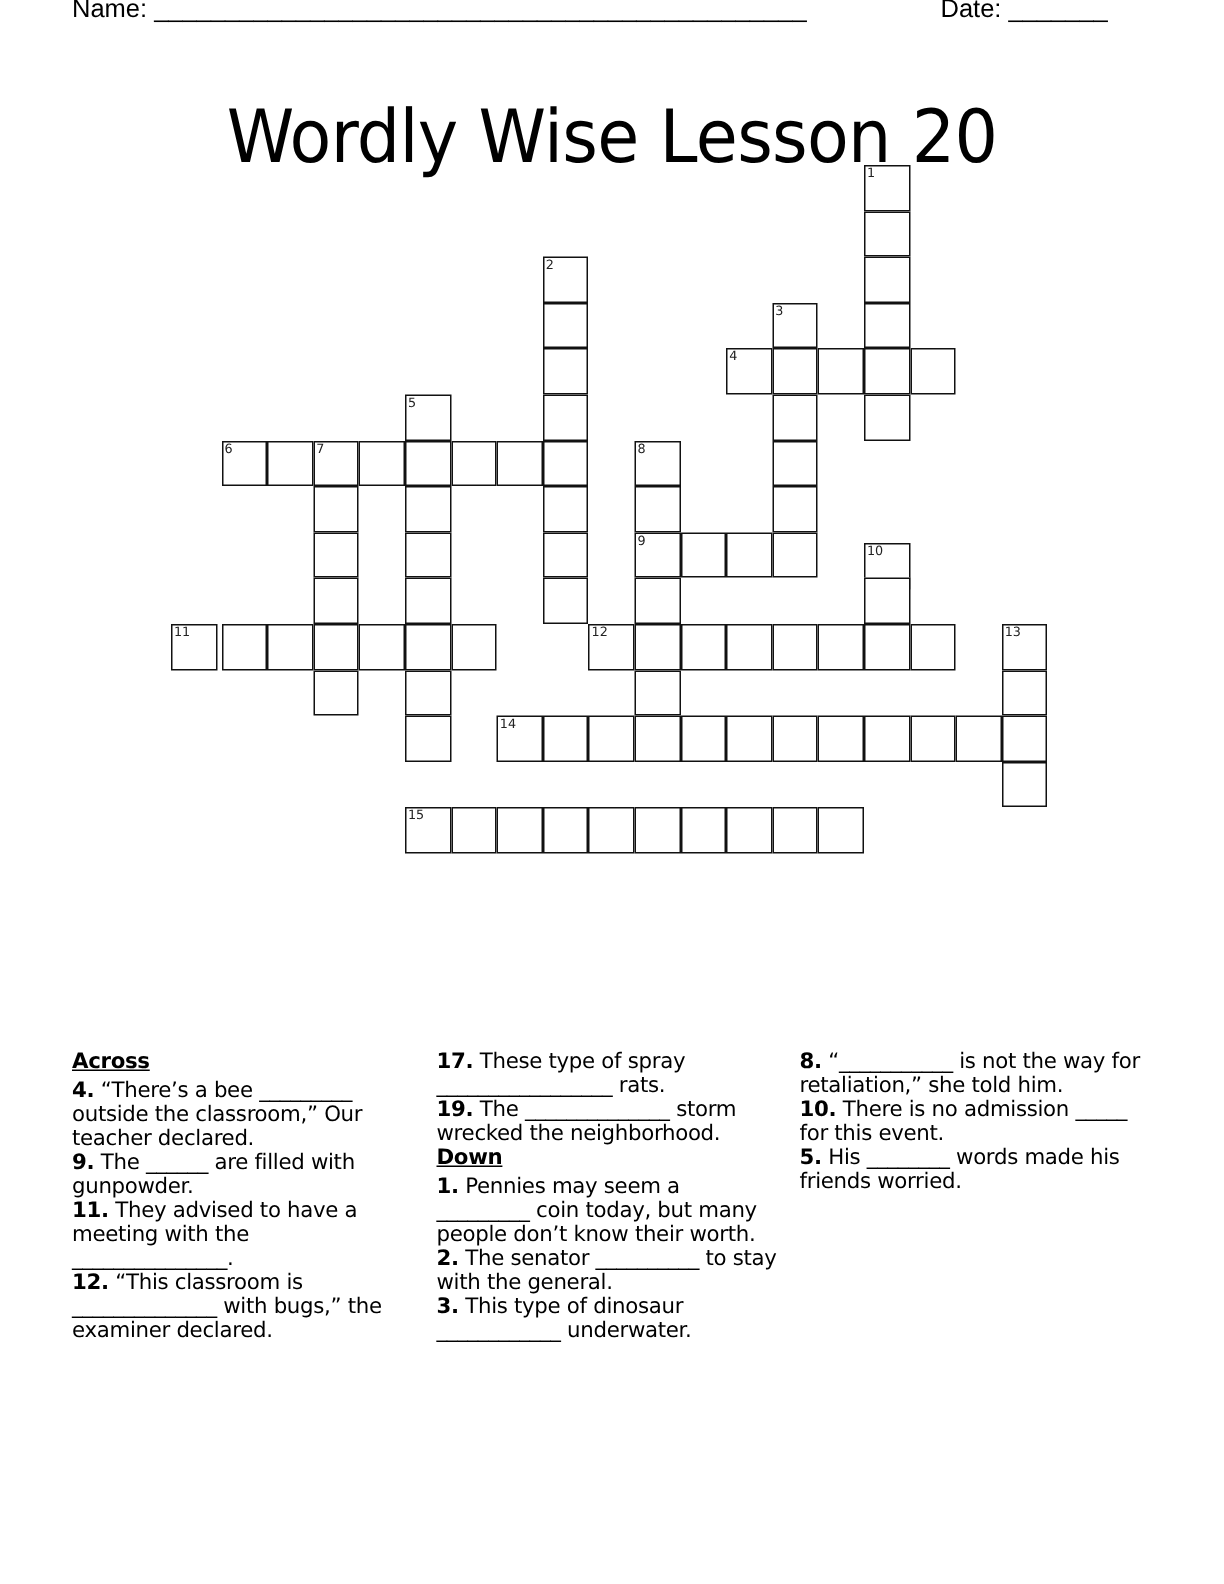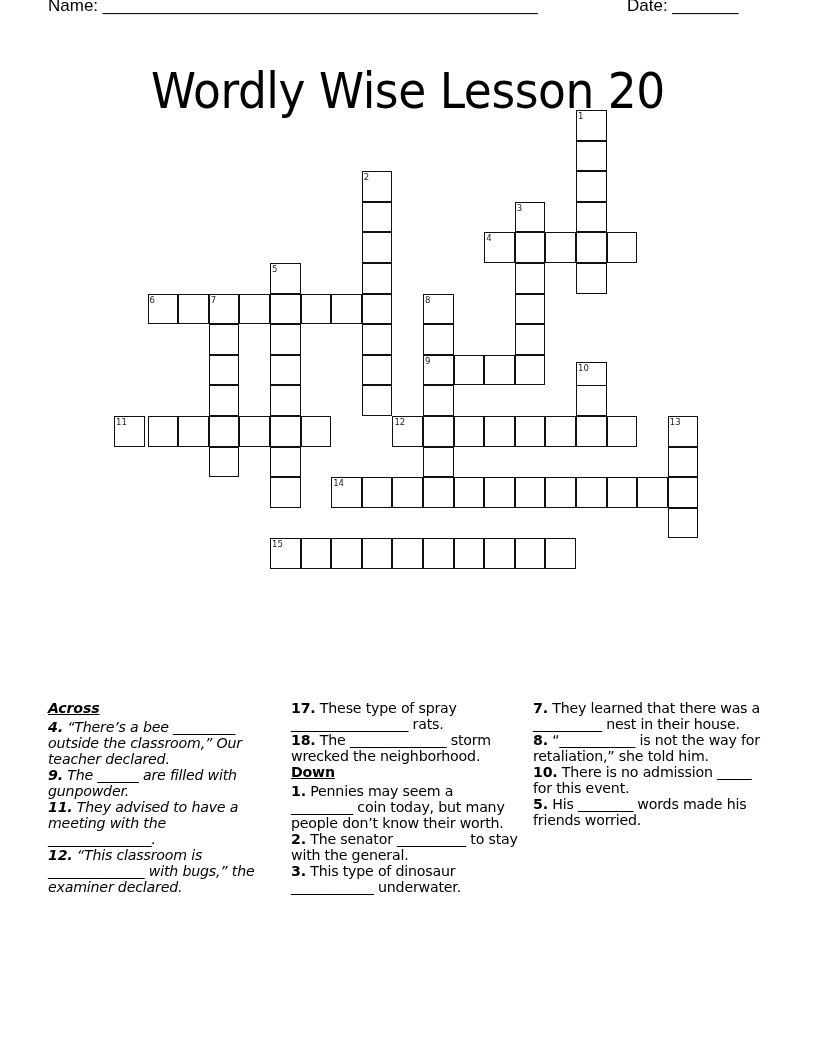--- a/index.html
+++ b/index.html
@@ -5,21 +5,21 @@
   html, body { margin:0; padding:0; background:#fff; }
   body { width:816px; height:1056px; position:relative; overflow:hidden; color:#000; }
   .header-line { position:absolute; top:-4px; font-family:"Liberation Sans", sans-serif; font-size:17px; white-space:nowrap; }
   .name-line { left:48px; }
   .date-line { left:627px; }
   .title { position:absolute; top:30px; left:0; width:816px; text-align:center; font-family:"DejaVu Sans", sans-serif; font-size:49px; font-weight:normal; letter-spacing:-0.5px; transform:scaleX(0.93); transform-origin:center; }
   #grid { position:absolute; left:0; top:0; width:816px; height:600px; }
   .cell { position:absolute; width:30.6px; height:30.6px; box-sizing:border-box; border:1.6px solid #111; background:#fff; }
   .cell .num { position:absolute; left:1px; top:0px; font-family:"DejaVu Sans", sans-serif; font-size:8.5px; line-height:10px; color:#222; }
   .clues { position:absolute; top:700px; font-family:"DejaVu Sans", sans-serif; font-size:14.2px; line-height:16px; letter-spacing:-0.2px; }
-  .col1 { left:48px; width:225px;font-style:italic; }
+  .col1 { left:48px; width:225px; }
   .col2 { left:291px; width:228px; }
   .col3 { left:533px; width:235px; }
   .heading { font-weight:bold; text-decoration:underline; display:block; margin-bottom:3px; }
   .clue { display:block; }
   .clue b { font-weight:bold; }
 </style>
 </head>
 <body>
 
 <div class="header-line name-line">Name: ______________________________________________</div>
@@ -152,25 +152,24 @@
 <div class="clues col1">
   <span class="heading">Across</span>
   <span class="clue"><b>4.</b><span> “There’s a bee _________ outside the classroom,” Our teacher declared.</span></span>
   <span class="clue"><b>9.</b><span> The ______ are filled with gunpowder.</span></span>
   <span class="clue"><b>11.</b><span> They advised to have a meeting with the _______________.</span></span>
   <span class="clue"><b>12.</b><span> “This classroom is ______________ with bugs,” the examiner declared.</span></span>
 </div>
 
 <div class="clues col2">
   <span class="clue"><b>17.</b><span> These type of spray _________________ rats.</span></span>
-  <span class="clue"><b>18.</b><span> The ______________ storm wrecked the neighborhood.</span></span>
+  <span class="clue"><b>19.</b><span> The ______________ storm wrecked the neighborhood.</span></span>
   <span class="heading">Down</span>
   <span class="clue"><b>1.</b><span> Pennies may seem a _________ coin today, but many people don’t know their worth.</span></span>
   <span class="clue"><b>2.</b><span> The senator __________ to stay with the general.</span></span>
   <span class="clue"><b>3.</b><span> This type of dinosaur ____________ underwater.</span></span>
 </div>
 
 <div class="clues col3">
-  <span class="clue"><b>7.</b><span> They learned that there was a __________ nest in their house.</span></span>
   <span class="clue"><b>8.</b><span> “___________ is not the way for retaliation,” she told him.</span></span>
   <span class="clue"><b>10.</b><span> There is no admission _____ for this event.</span></span>
   <span class="clue"><b>5.</b><span> His ________ words made his friends worried.</span></span>
 </div>
 
 </body></html>

